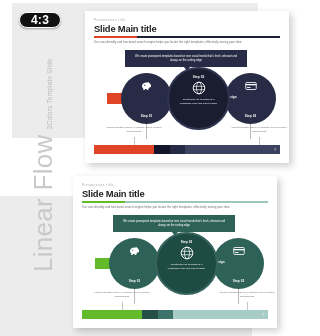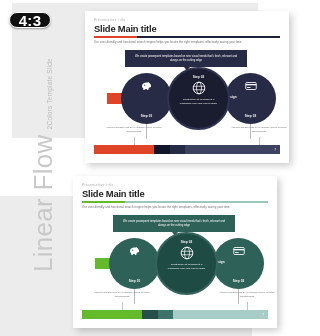--- a/index.html
+++ b/index.html
@@ -20,27 +20,27 @@
     position:absolute; left:0px; top:196px; width:252px; height:140px;
     background:#ececec;
   }
   .bg-white-strip {
     position:absolute; left:0; top:138px; width:300px; height:58px;
     background:#ffffff;
   }
 
   
   .ratio-badge {
-    position:absolute; left:9px; top:12px;
+    position:absolute; left:19px; top:12px;
     width:42px; height:16px;
     background:#111111;
     border-radius:8px;
     border:1.2px solid #ffffff;
     display:flex; align-items:center; justify-content:center;
-    color:#ffffff; font-size:15px; font-weight:bold;
+    color:#ffffff; font-size:12px; font-weight:bold;
     letter-spacing:0.3px;
     box-shadow:0 1px 2px rgba(0,0,0,.35);
     z-index:40;
   }
 
   
   .vert-wrap {
     position:absolute; left:-44px; top:172px;
     width:160px; height:40px;
     transform:rotate(-90deg);

